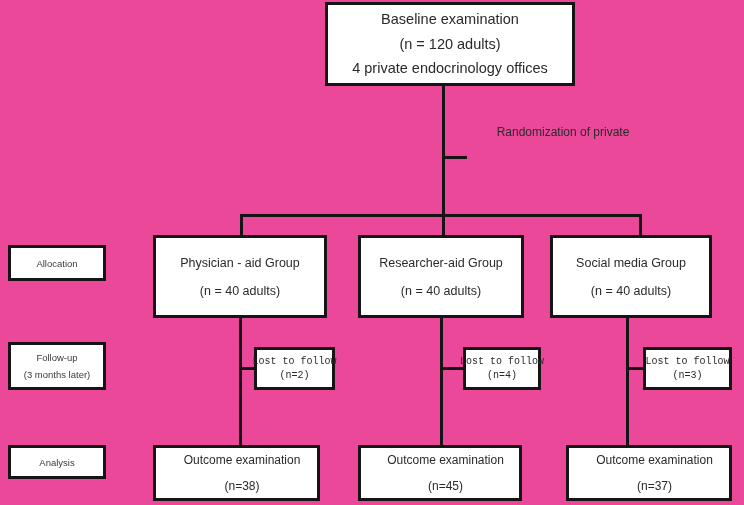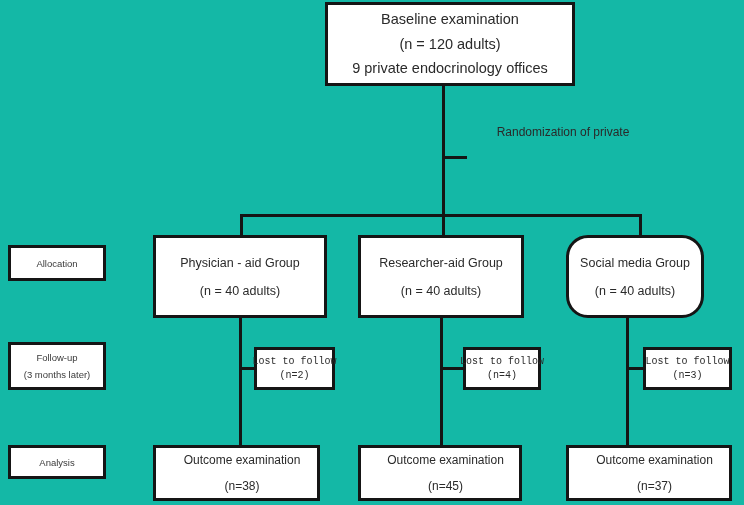--- a/index.html
+++ b/index.html
@@ -4,21 +4,21 @@
 <style>
   html, body {
     margin: 0;
     padding: 0;
     background: #ffffff;
   }
   #canvas {
     position: relative;
     width: 744px;
     height: 505px;
-    background: #14b8a6;
+    background: #ec4899;
     font-family: "Liberation Sans", sans-serif;
     overflow: hidden;
   }
 
   
   .box {
     position: absolute;
     box-sizing: border-box;
     background: #ffffff;
     border: 3px solid #151515;
@@ -61,21 +61,21 @@
 
   
   .group-box {
     top: 235px;
     height: 83px;
     font-size: 12.5px;
   }
   .group-box .line { margin: 7px 0; }
   #group-box-0 { left: 153px; width: 174px; }
   #group-box-1 { left: 358px; width: 166px; }
-  #group-box-2 { left: 566px; width: 138px; border-radius: 22px; }
+  #group-box-2 { left: 550px; width: 162px; }
 
   
   .lost-box {
     top: 347px;
     height: 43px;
     font-size: 10px;
     border-width: 3px;
     font-family: Liberation Mono, monospace;
   }
   .lost-box .line { margin: 1.5px 0; }
@@ -139,21 +139,21 @@
   #randomization-note .line { display: block; }
 </style>
 </head>
 <body>
 
 <div id="canvas">
 
   <div class="box" id="baseline-box">
     <span class="line">Baseline examination</span>
     <span class="line">(n = 120 adults)</span>
-    <span class="line">9 private endocrinology offices</span>
+    <span class="line">4 private endocrinology offices</span>
   </div>
 
   <div class="conn vline" id="trunk-main"></div>
   <div class="conn hline" id="trunk-tick"></div>
 
   <div id="randomization-note">
     <span class="line">Randomization of private</span>
   </div>
 
   <div class="conn hline" id="dist-bar"></div>

